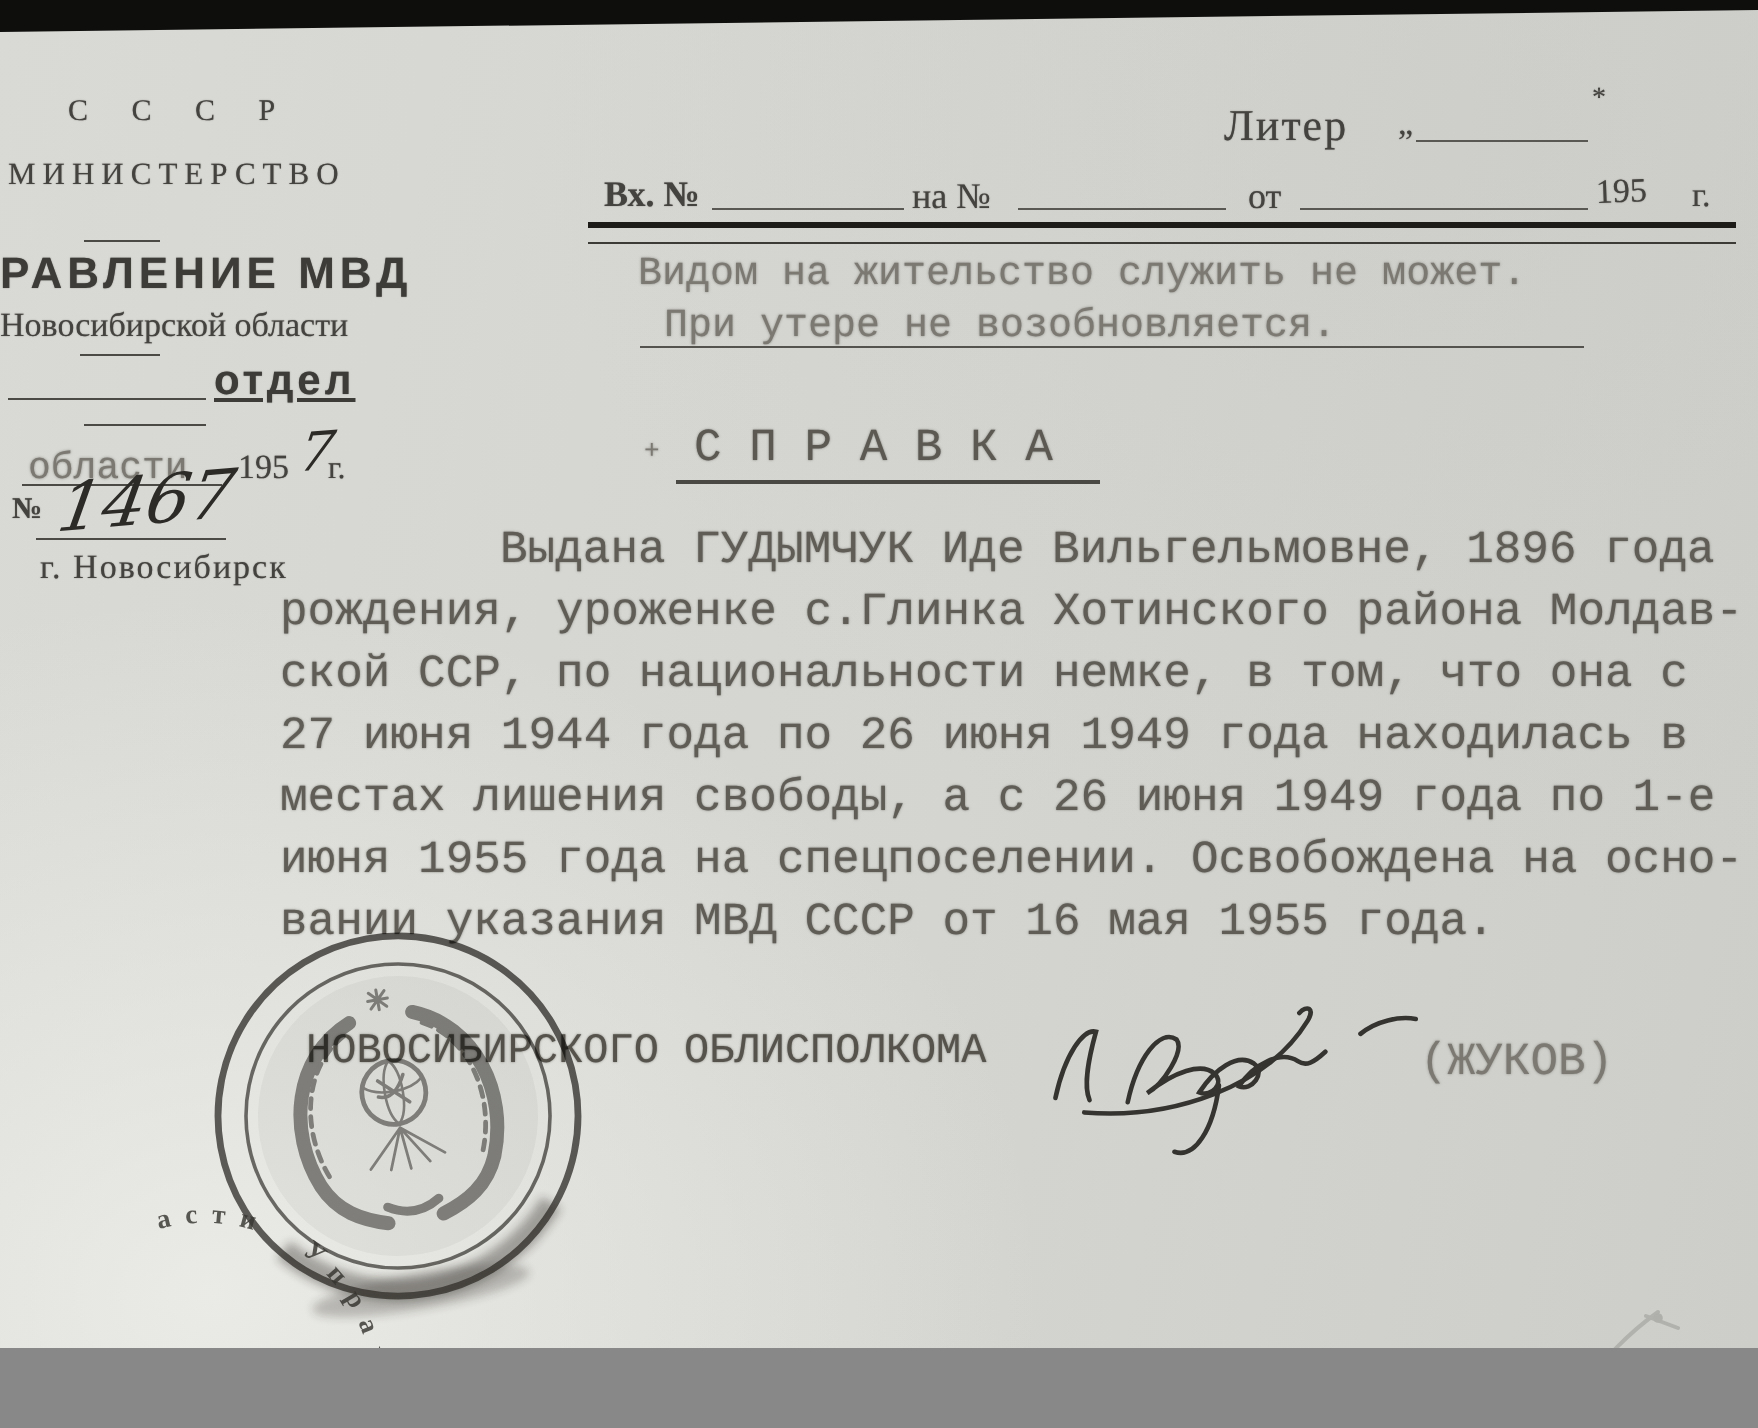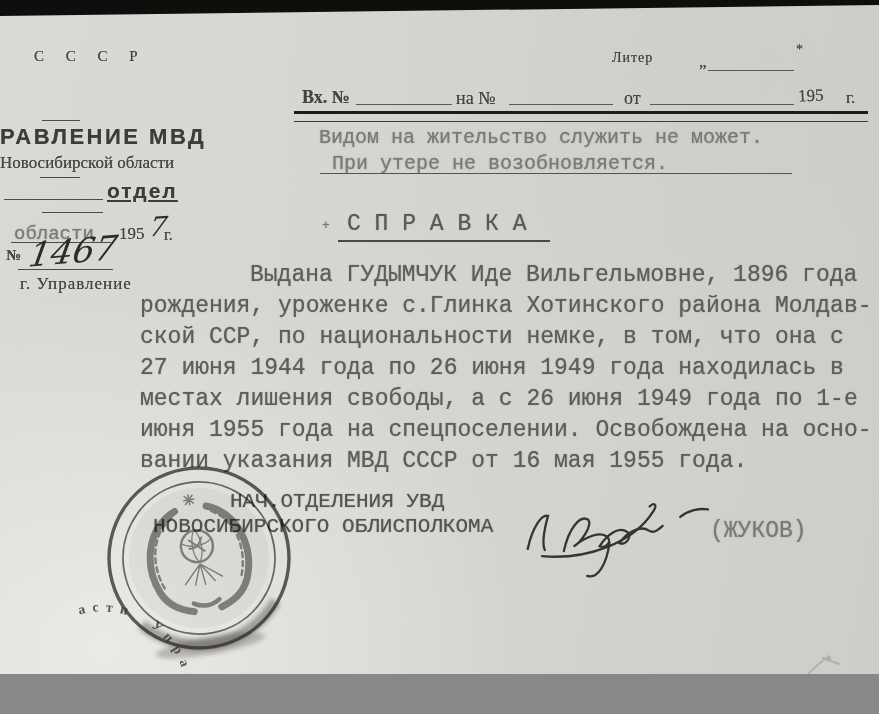--- a/index.html
+++ b/index.html
@@ -28,43 +28,44 @@
   .stamp{mix-blend-mode:multiply;opacity:.93;}
 </style>
 </head>
 <body>
 
 <div id="page">
 
   <div id="topbar" class="abs"></div>
 
   <div class="abs serif print" style="left:34px;top:48px;font-size:15px;letter-spacing:9px;">С С С Р</div>
+  <div class="abs serif print" style="left:4px;top:79px;font-size:15.5px;letter-spacing:3.5px;">МИНИСТЕРСТВО</div>
   <div class="abs rule" style="left:42px;top:120px;width:38px;"></div>
 
   <div class="abs sans print" style="left:0px;top:124px;font-size:22px;font-weight:bold;letter-spacing:2.5px;color:#3e3c38;">РАВЛЕНИЕ МВД</div>
   <div class="abs serif print" style="left:0px;top:153px;font-size:17px;">Новосибирской области</div>
   <div class="abs rule" style="left:40px;top:177px;width:40px;"></div>
 
   <div class="abs rule" style="left:4px;top:199px;width:99px;"></div>
   <div class="abs sans print" style="left:107px;top:179px;font-size:21px;font-weight:bold;letter-spacing:2px;color:#3e3c38;text-decoration:underline;">отдел</div>
   <div class="abs rule" style="left:42px;top:212px;width:61px;"></div>
 
   <div class="abs mono faded" style="left:14px;top:223px;font-size:19px;">области</div>
   <div class="abs rule" style="left:11px;top:242px;width:100px;"></div>
   <div class="abs serif print" style="left:119px;top:224px;font-size:17px;">195</div>
   <div class="abs hand" style="left:150px;top:211px;font-size:27px;transform:skewX(-12deg) rotate(-4deg);">7</div>
   <div class="abs serif print" style="left:164px;top:226px;font-size:16px;">г.</div>
 
   <div class="abs serif print" style="left:6px;top:247px;font-size:15px;font-weight:bold;">№</div>
   <div class="abs hand" style="left:30px;top:231px;font-size:34px;transform:skewX(-14deg) rotate(-5deg);">1467</div>
   <div class="abs rule" style="left:18px;top:269px;width:95px;"></div>
 
-  <div class="abs serif print" style="left:20px;top:274px;font-size:17px;letter-spacing:1px;">г. Управление</div>
+  <div class="abs serif print" style="left:20px;top:274px;font-size:17px;letter-spacing:1px;">г. Новосибирск</div>
 
-  <div class="abs serif print" style="left:612px;top:50px;font-size:14px;letter-spacing:1px;">Литер</div>
+  <div class="abs serif print" style="left:612px;top:50px;font-size:22px;letter-spacing:1px;">Литер</div>
   <div class="abs serif print" style="left:699px;top:52px;font-size:17px;">„</div>
   <div class="abs thinrule" style="left:708px;top:70px;width:86px;"></div>
   <div class="abs serif print" style="left:796px;top:42px;font-size:14px;">*</div>
 
   <div class="abs serif print" style="left:302px;top:87px;font-size:18px;font-weight:600;">Вх. №</div>
   <div class="abs thinrule" style="left:356px;top:104px;width:96px;"></div>
   <div class="abs serif print" style="left:456px;top:88px;font-size:18px;text-align:center;">на №</div>
   <div class="abs thinrule" style="left:509px;top:104px;width:104px;"></div>
   <div class="abs serif print" style="left:624px;top:88px;font-size:18px;">от</div>
   <div class="abs thinrule" style="left:650px;top:104px;width:144px;"></div>
@@ -84,21 +85,20 @@
   <div class="abs" style="left:140px;top:262px;width:745px;">
     <div class="mono typed" style="font-size:23px;height:31px;padding-left:110px;">Выдана ГУДЫМЧУК Иде Вильгельмовне, 1896 года</div>
     <div class="mono typed" style="font-size:23px;height:31px;">рождения, уроженке с.Глинка Хотинского района Молдав-</div>
     <div class="mono typed" style="font-size:23px;height:31px;">ской ССР, по национальности немке, в том, что она с</div>
     <div class="mono typed" style="font-size:23px;height:31px;">27 июня 1944 года по 26 июня 1949 года находилась в</div>
     <div class="mono typed" style="font-size:23px;height:31px;">местах лишения свободы, а с 26 июня 1949 года по 1-е</div>
     <div class="mono typed" style="font-size:23px;height:31px;">июня 1955 года на спецпоселении. Освобождена на осно-</div>
     <div class="mono typed" style="font-size:23px;height:31px;">вании указания МВД СССР от 16 мая 1955 года.</div>
   </div>
 
-  <div class="abs mono typed" style="left:230px;top:490px;font-size:21px;color:#55534c;">НАЧ.ОТДЕЛЕНИЯ УВД</div>
   <div class="abs mono typed" style="left:153px;top:515px;font-size:21px;color:#55534c;">НОВОСИБИРСКОГО ОБЛИСПОЛКОМА</div>
 
   <svg class="abs" style="left:505px;top:478px;" width="235" height="110" viewBox="0 0 235 110">
     <g fill="none" stroke="#201f1c" stroke-width="2.3" stroke-linecap="round" opacity=".88" transform="rotate(-3 117 55)">
       <path d="M22 66 C 28 44 38 32 44 34 C 40 46 36 60 39 68"></path>
       <path d="M36 74 C 80 80 128 66 150 34 C 154 28 150 26 146 30"></path>
       <path d="M58 70 C 64 48 76 34 84 40 C 88 46 76 62 68 66 C 82 56 96 52 102 58 C 107 63 100 70 94 67 C 102 56 114 48 122 54 C 128 59 120 68 114 65 C 122 54 136 48 144 54 C 148 57 152 55 158 50"></path>
       <path d="M104 64 C 100 86 90 100 80 96"></path>
       <path d="M176 42 C 184 36 196 34 204 36"></path>
     </g>

